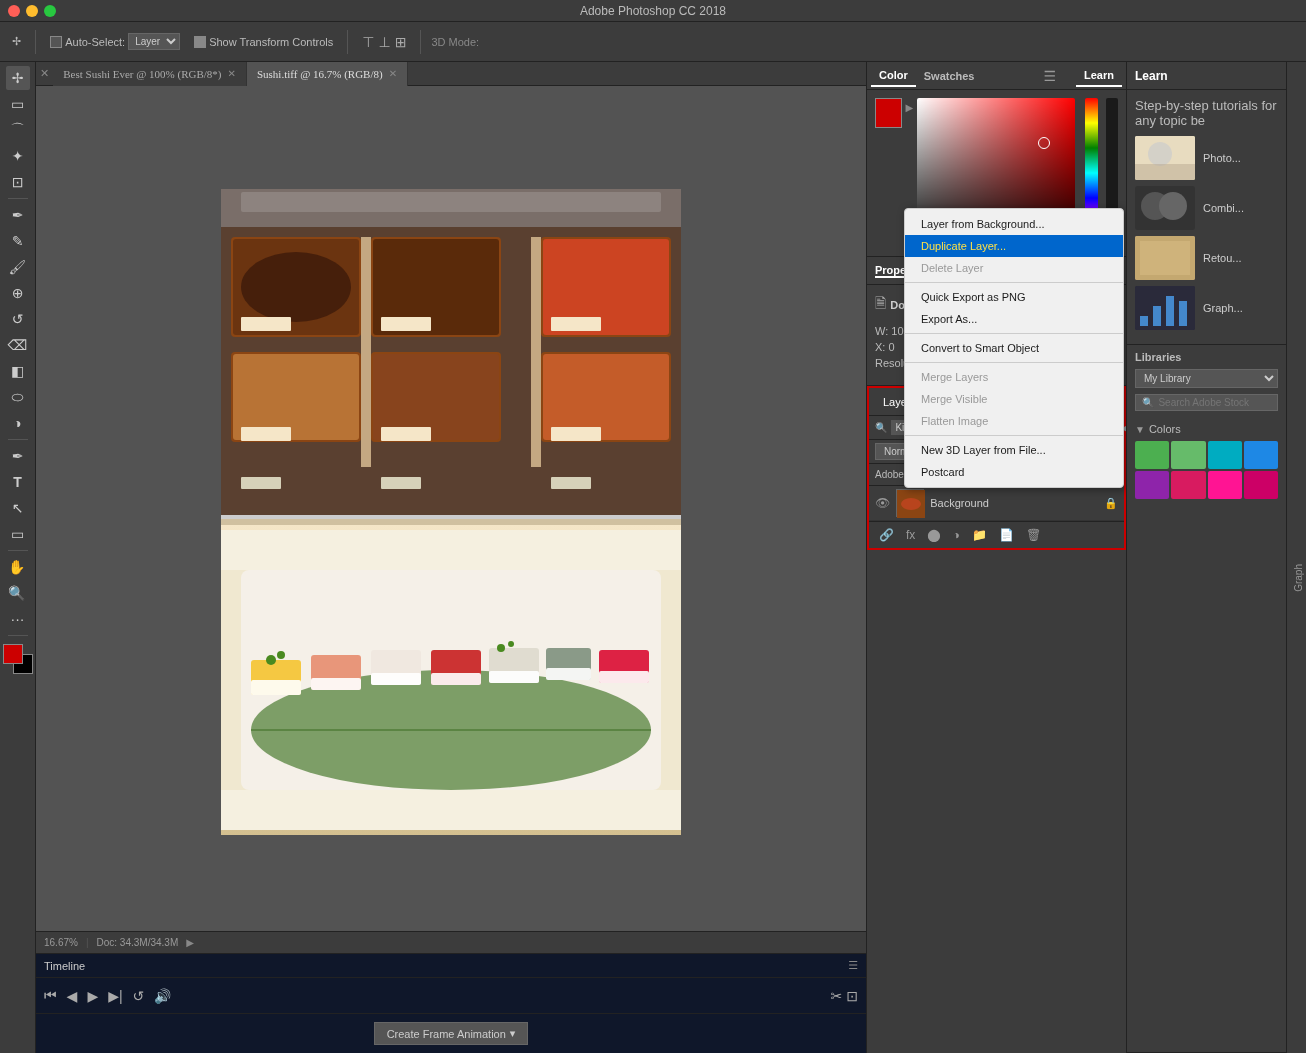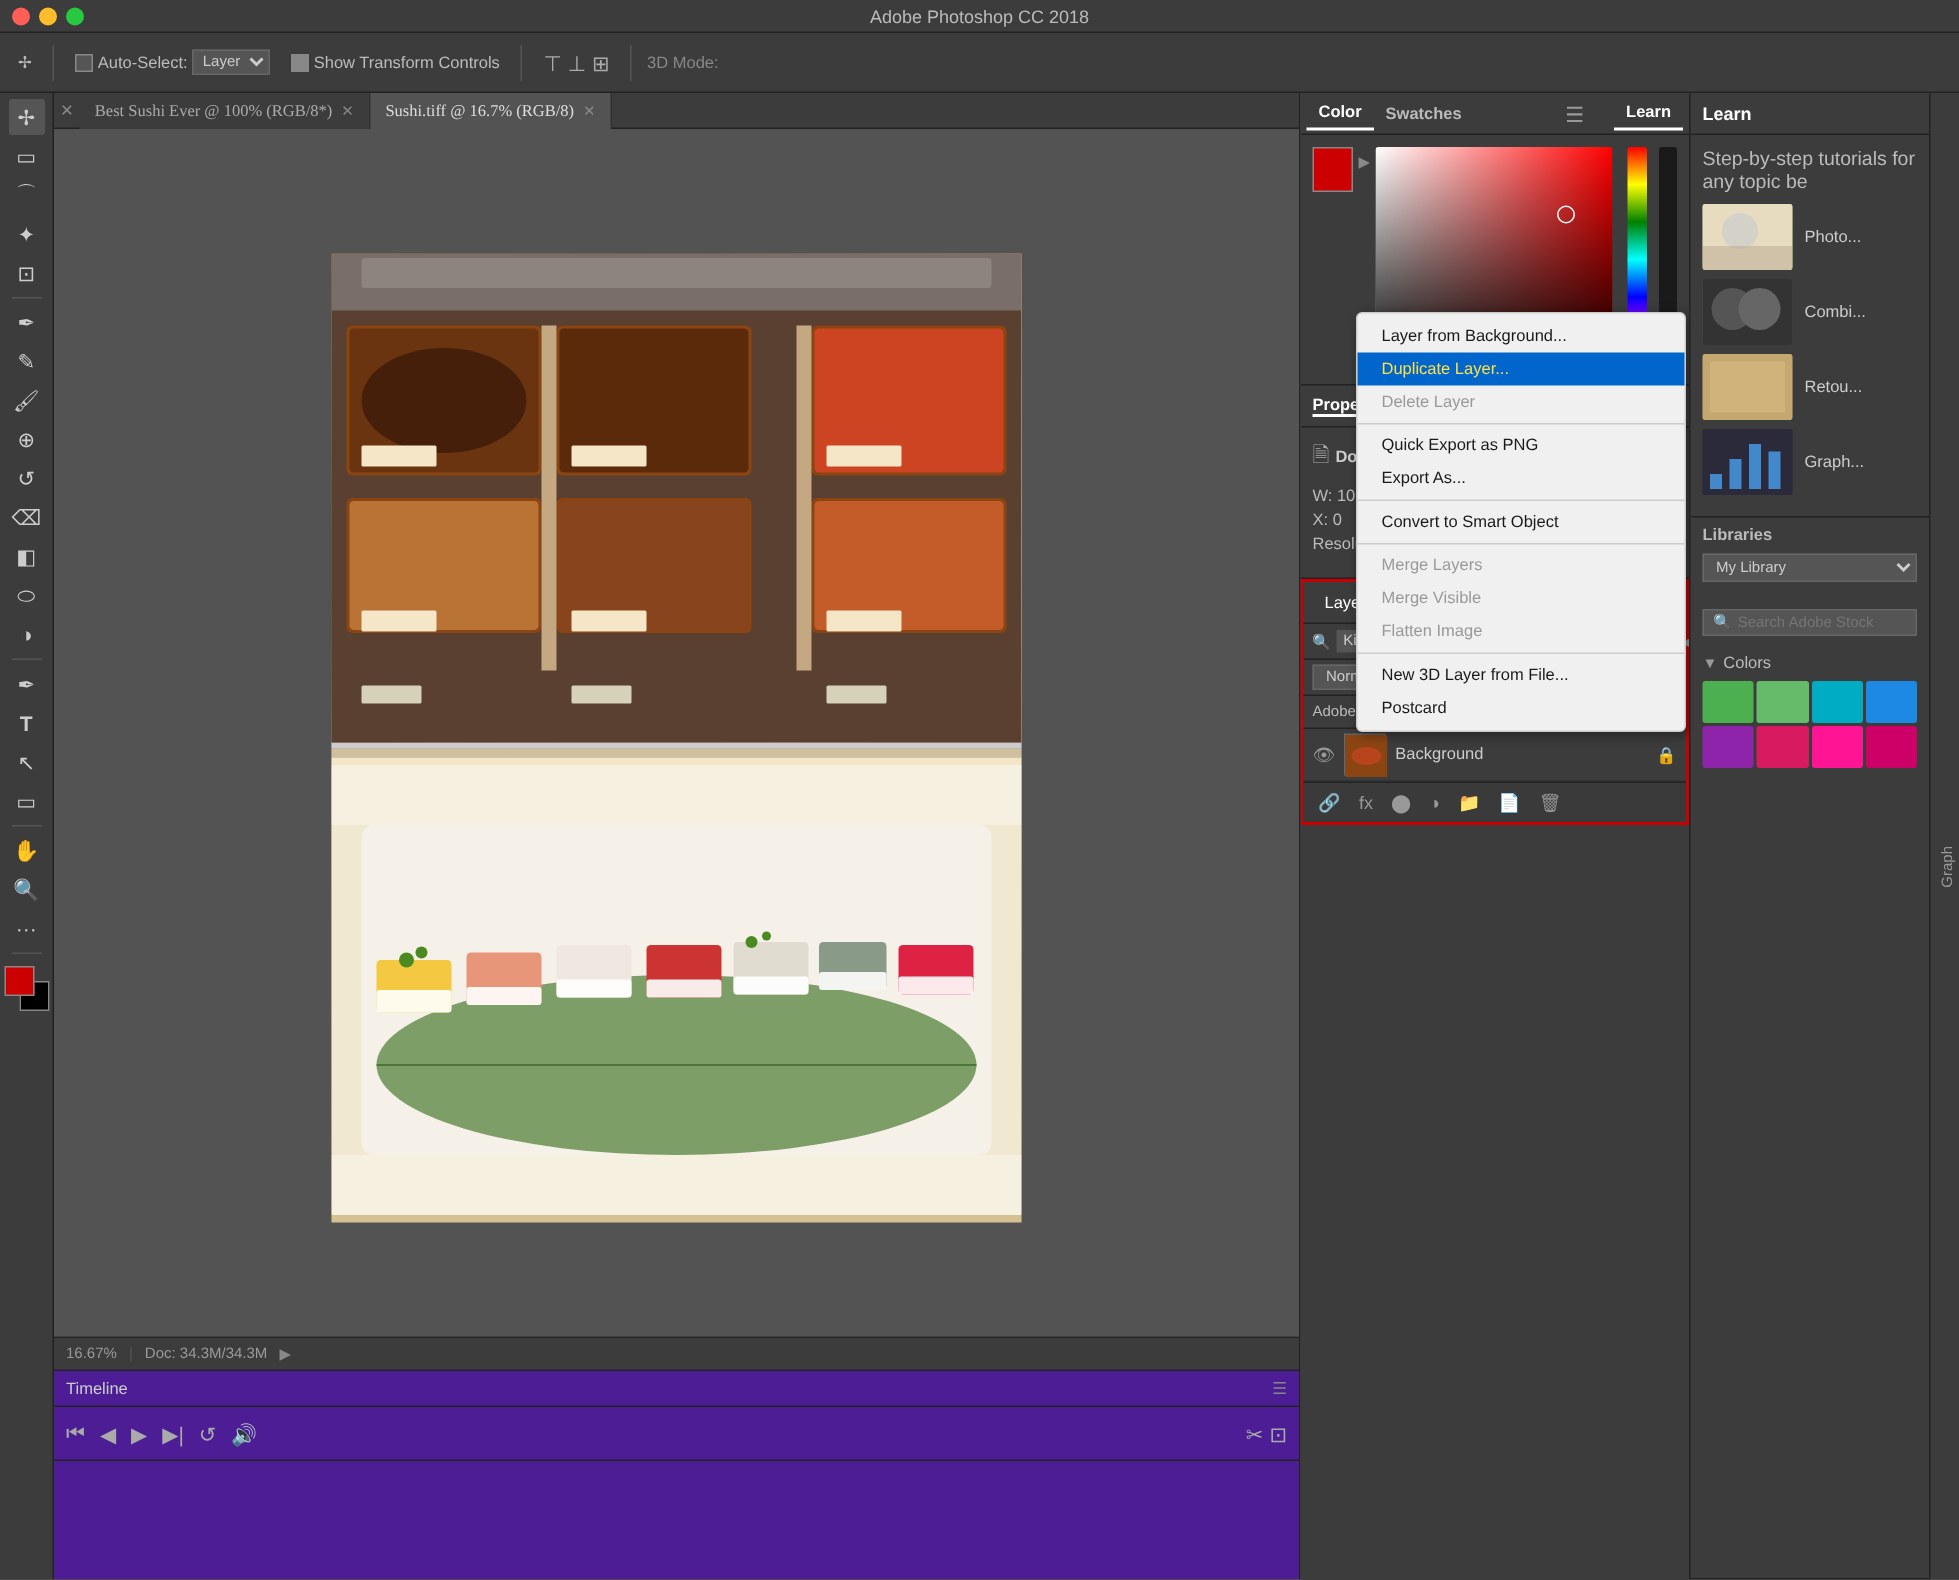--- a/index.html
+++ b/index.html
@@ -42,21 +42,21 @@
     .tab.active { background: #535353; color: #ddd; }
     .tab-close { font-size: 10px; color: #888; cursor: pointer; }
 
     
     #canvas { flex: 1; display: flex; align-items: center; justify-content: center; background: #535353; position: relative; overflow: hidden; }
 
     
     #status-bar { height: 22px; background: #3c3c3c; border-top: 1px solid #222; display: flex; align-items: center; padding: 0 8px; gap: 8px; font-size: 10px; color: #999; }
 
     
-    #timeline { height: 140px; background: #4c1d95; border-top: 1px solid #222; display: flex; flex-direction: column; }
+    #timeline { height: 100px; background: #0f172a; border-top: 1px solid #222; display: flex; flex-direction: column; }
     #timeline-header { height: 24px; display: flex; align-items: center; padding: 0 8px; justify-content: space-between; border-bottom: 1px solid #222; }
     #timeline-controls { height: 36px; display: flex; align-items: center; padding: 0 8px; gap: 10px; border-bottom: 1px solid #222; }
     .tc-btn { color: #aaa; cursor: pointer; font-size: 14px; }
     .timeline-main { flex: 1; display: flex; align-items: center; justify-content: center; }
     .create-frame-btn { background: #555; border: 1px solid #666; color: #ccc; padding: 4px 12px; font-size: 11px; cursor: pointer; display: flex; align-items: center; gap: 4px; }
 
     
     #right-panel { width: 260px; background: #3c3c3c; border-left: 1px solid #222; display: flex; flex-direction: column; flex-shrink: 0; overflow-y: auto; }
 
     
@@ -331,20 +331,26 @@
         <span class="tc-btn">◀</span>
         <span class="tc-btn">▶</span>
         <span class="tc-btn">▶|</span>
         <span class="tc-btn">↺</span>
         <span class="tc-btn">🔊</span>
         <div style="margin-left:auto; display:flex; gap:4px;">
           <span class="tc-btn">✂</span>
           <span class="tc-btn">⊡</span>
         </div>
       </div>
+      <div class="timeline-main">
+        <div class="create-frame-btn">
+          <span>Create Frame Animation</span>
+          <span>▾</span>
+        </div>
+      </div>
     </div>
   </div>
 
   <div id="right-panel">
 
     <div id="color-panel">
       <div class="panel-tabs">
         <div class="panel-tab active">
           <span>Color</span>
         </div>
@@ -527,21 +533,21 @@
               <rect x="31" y="10" width="8" height="30" fill="#4488cc"></rect>
               <rect x="44" y="15" width="8" height="25" fill="#4488cc"></rect>
             </svg>
         </div>
         <span class="learn-card-title">Graph...</span>
       </div>
     </div>
 
     <div style="border-top:1px solid #222; padding:6px 8px;">
       <div style="font-size:11px; color:#bbb; font-weight:bold; margin-bottom:6px;">Libraries</div>
-      <select style="background:#555; border:1px solid #666; color:#ccc; font-size:10px; padding:2px 4px; width:100%; margin-bottom:18px;">
+      <select style="background:#555; border:1px solid #666; color:#ccc; font-size:10px; padding:2px 4px; width:100%; margin-bottom:6px;">
         <option>My Library</option>
       </select>
       <div style="display:flex; align-items:center; gap:4px; background:#555; border:1px solid #666; padding:2px 6px;">
         <span style="color:#999; font-size:10px;">🔍</span>
         <input style="background: transparent; border: none; color: rgb(204, 204, 204); font-size: 10px; flex: 1 1 0%; outline: none; width: 100%;" placeholder="Search Adobe Stock">
       </div>
     </div>
 
     <div style="padding:4px 0;">
       <div style="display:flex; align-items:center; padding:2px 8px; margin-bottom:4px;">

